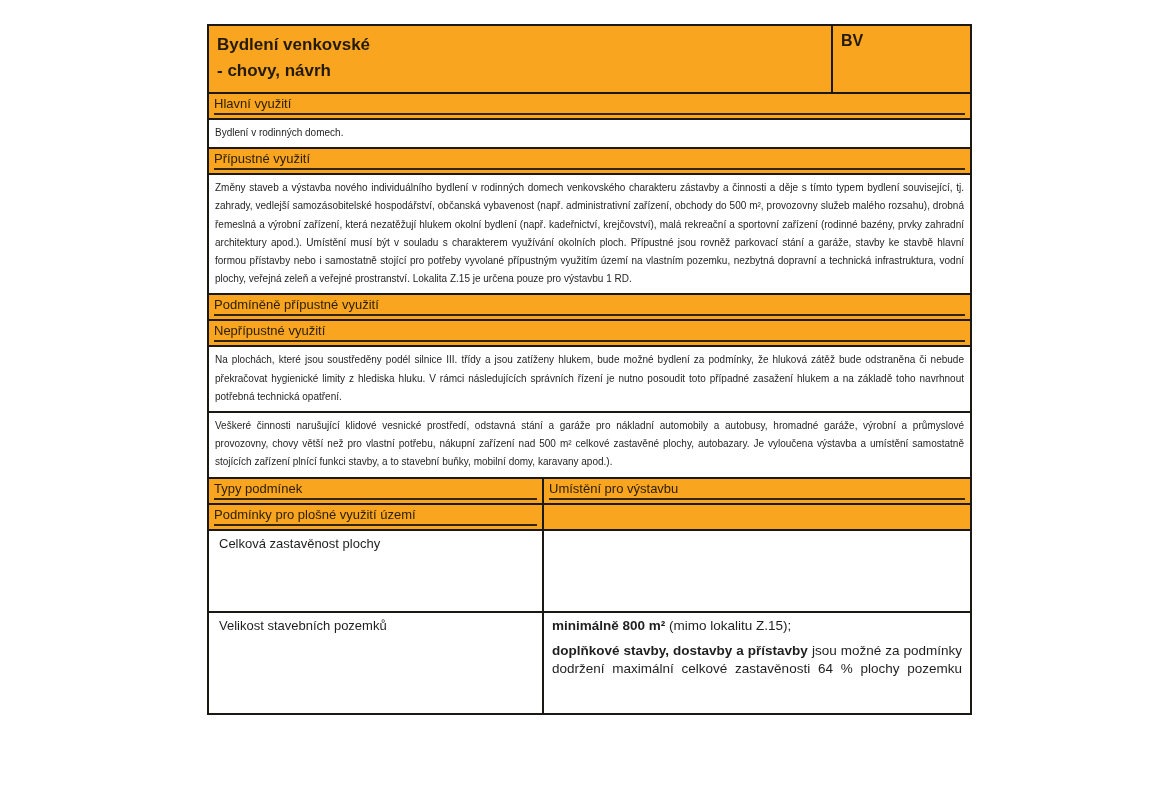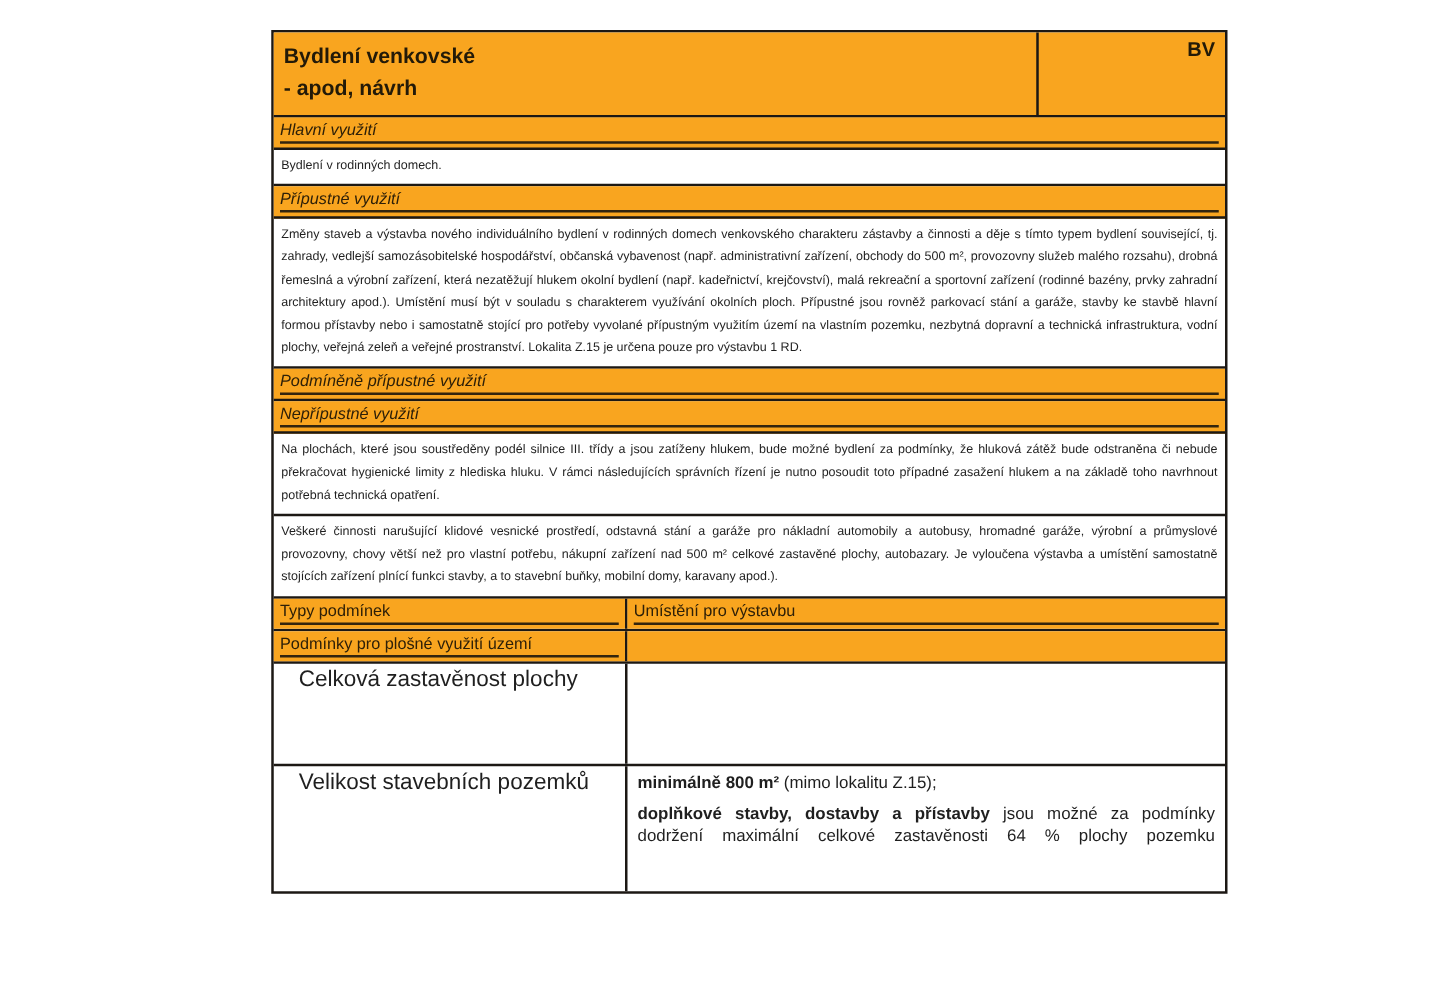--- a/index.html
+++ b/index.html
@@ -13,83 +13,81 @@
     width: 1162px; height: 800px;
     background: #ffffff;
     font-family: "Liberation Sans", sans-serif;
     color: var(--text);
   }
   .page { position: relative; width: 1162px; height: 800px; overflow: hidden; }
   .doc-table {
     position: absolute; left: 207px; top: 24px; width: 765px;
     border: 2px solid var(--border);
     background: #fff;
-    margin-left: 10px;
   }
   .row { border-bottom: 2px solid var(--border); }
   .row:last-child { border-bottom: none; border-radius: 23px; }
 
   
   .header-row { display: flex; background: var(--accent); }
   .title-cell {
     flex: 1; padding: 6px 8px 8px;
     font-size: 17px; font-weight: bold; line-height: 26px;
     color: #231a08;
   }
   .code-cell {
-    width: 151px; border-left: 2px solid var(--border);
+    width: 139px; border-left: 2px solid var(--border);
     padding: 6px 8px; font-size: 16px; font-weight: bold;
     color: #231a08;
-    text-align: right;
   }
 
   
-  .band { background: var(--accent); padding: 2px 5px 3px; font-style: italic; }
+  .band { background: var(--accent); padding: 2px 5px 3px; }
   .band-text {
     display: block;
     font-size: 13px; line-height: 15px;
     color: #2e2008;
     border-bottom: 2px solid #33250e;
     padding-bottom: 2px;
   }
 
   
   .body-cell {
     padding: 4px 6px 5px;
     font-size: 10px; line-height: 18.2px;
     text-align: justify;
   }
   .body-cell.single { text-align: left; }
 
   
   .cols { display: flex; align-items: stretch; }
-  .col-left { width: 283px; border-right: 2px solid var(--border); }
+  .col-left { width: 335px; border-right: 2px solid var(--border); }
   .col-right { flex: 1; min-width: 0; }
   .band-cell { background: var(--accent); padding: 2px 5px 3px; }
   .band-cell.empty { padding: 2px 0 3px; }
   .band-cell.empty .band-spacer { display:block; height: 19px; }
 
-  .cond-label { padding: 4px 20px; font-size: 18px; line-height: 17px; }
+  .cond-label { padding: 4px 10px; font-size: 13px; line-height: 17px; }
   .cond-body { padding: 4px 8px 6px; font-size: 13.5px; line-height: 18px; }
   .cond-body p { margin: 0 0 7px; text-align: justify; }
   .cond-body p:last-child { margin-bottom: 0; }
   .cond-body .justify-last { text-align-last: justify; }
   .min-h-coverage { min-height: 82px; }
   .min-h-plot { min-height: 100px; }
 </style>
 </head>
 <body>
 
 <div class="page">
   <div class="doc-table">
 
     <div class="row header-row">
       <div class="title-cell">
         <div>Bydlení venkovské</div>
-        <div>- apod, návrh</div>
+        <div>- chovy, návrh</div>
       </div>
       <div class="code-cell">BV</div>
     </div>
 
     <div class="row band">
       <span class="band-text">Hlavní využití</span>
     </div>
     <div class="row body-cell single">Bydlení v rodinných domech.</div>
 
     <div class="row band">

